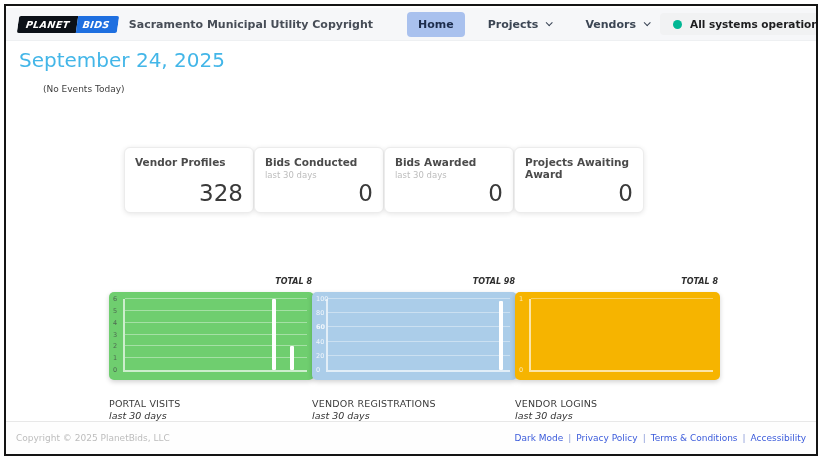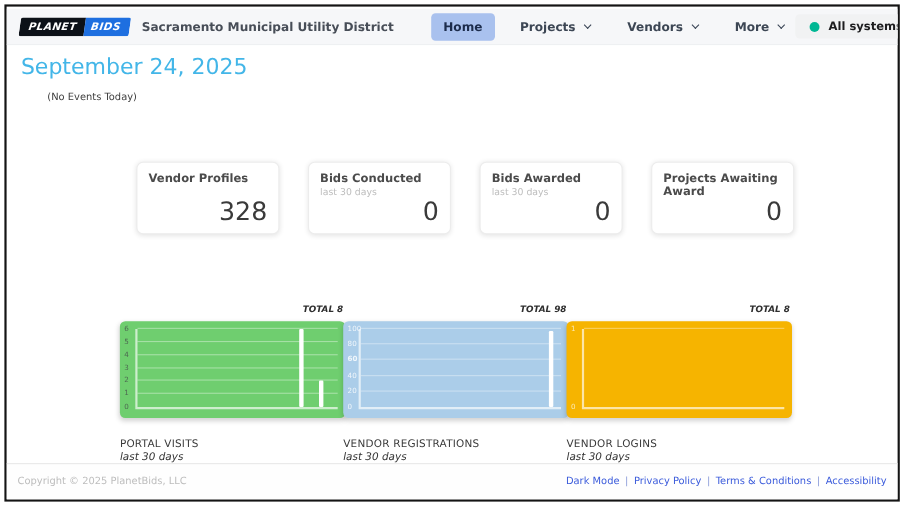--- a/index.html
+++ b/index.html
@@ -19,21 +19,21 @@
   .chev { width:5px; height:5px; border-right:1.5px solid #3a4556; border-bottom:1.5px solid #3a4556; transform:rotate(45deg) translateY(-1px); display:inline-block; margin-left:8px; margin-bottom:2px; }
   .status-pill { margin-left:auto; display:flex; align-items:center; gap:8px; background:#f1f2f3; border-radius:4px; padding:5px 13px; cursor:pointer; }
   .status-dot { width:9px; height:9px; border-radius:50%; }
   .status-label { font-size:10.5px; font-weight:bold; color:#1d1d1f; white-space:nowrap; }
 
   
   .date-heading { position:absolute; top:42px; left:13px; font-size:20px; font-weight:400; color:#43b6e8; }
   .events-note { position:absolute; top:78px; left:37px; font-size:9px; color:#3f3f3f; }
 
   
-  .stats { position:absolute; top:141px; left:118px; display:flex; gap:26px; }
+  .stats { position:absolute; top:141px; left:118px; display:flex; gap:0; }
   .stat-card { position:relative; width:130px; height:66px; background:#fff; border:1px solid #ececec; border-radius:6px; box-shadow:0 1px 5px rgba(0,0,0,.10); padding:8px 10px; }
   .stat-title { font-size:10.5px; font-weight:600; color:#4b4b4b; }
   .stat-sub { font-size:8.5px; color:#bdbdbd; margin-top:2px; }
   .stat-value { position:absolute; right:10px; bottom:6px; font-size:23px; font-weight:400; color:#3a3a3a; }
 
   
   .chart { position:absolute; top:271px; width:205px; }
   .chart-total { font-size:8px; font-style:italic; font-weight:600; color:#2f2f2f; text-align:right; padding-right:2px; height:10px; margin-bottom:5px; }
   .panel { position:relative; height:88px; border-radius:5px; box-shadow:0 2px 5px rgba(0,0,0,.18); }
   .plot { position:absolute; left:14px; right:7px; top:7px; bottom:8px; border-left:2px solid rgba(255,255,255,.65); border-bottom:2px solid rgba(255,255,255,.65); }
@@ -53,35 +53,31 @@
 </head>
 <body>
 
 <div class="frame">
 
   <header class="nav">
     <div class="logo">
       <span class="lp">PLANET</span>
         <span class="lb">BIDS</span>
     </div>
-    <div class="org">Sacramento Municipal Utility District</div>
+    <div class="org">Sacramento Municipal Utility Copyright</div>
     <nav class="menu" id="main-menu">
         <div class="menu-item active">
           <span>Home</span>
         </div>
         <div class="menu-item">
           <span>Projects</span>
           <i class="chev"></i>
         </div>
         <div class="menu-item">
           <span>Vendors</span>
-          <i class="chev"></i>
-        </div>
-        <div class="menu-item">
-          <span>More</span>
           <i class="chev"></i>
         </div>
       </nav>
     <div class="status-pill">
       <span class="status-dot" id="status-dot" style="background: rgb(0, 183, 148);"></span>
       <span class="status-label">All systems operational</span>
     </div>
 
   </header>
 

